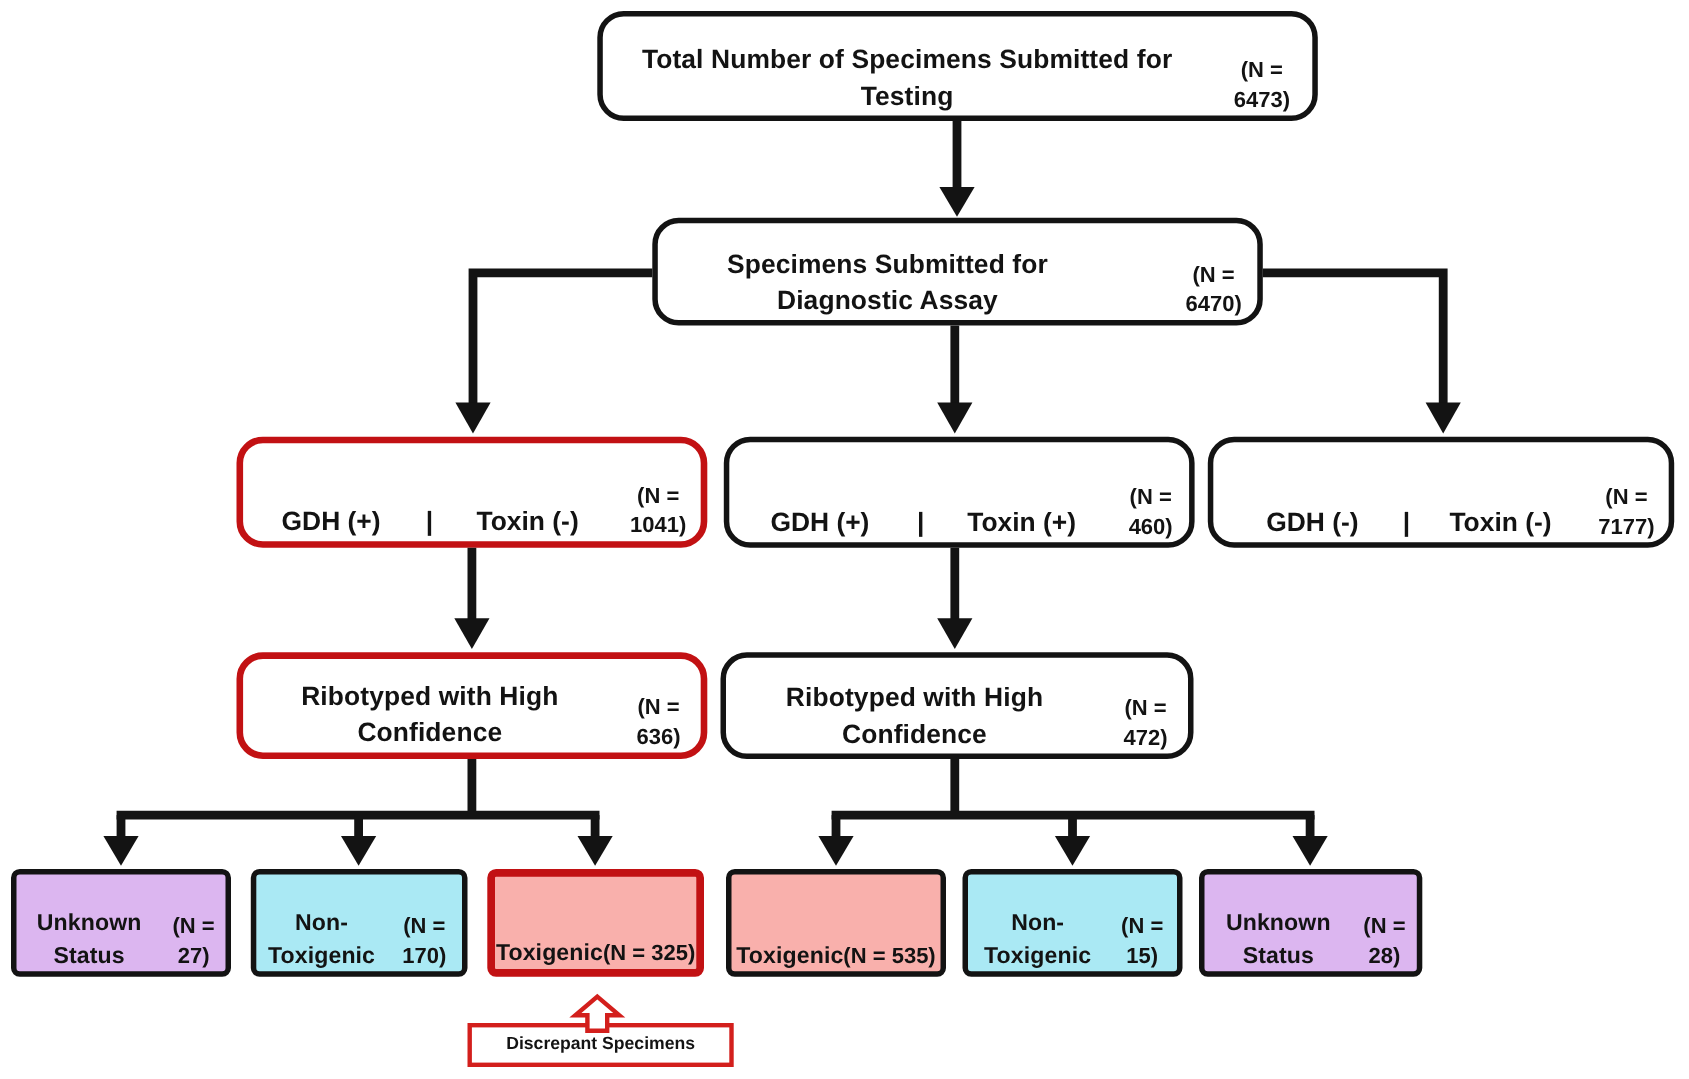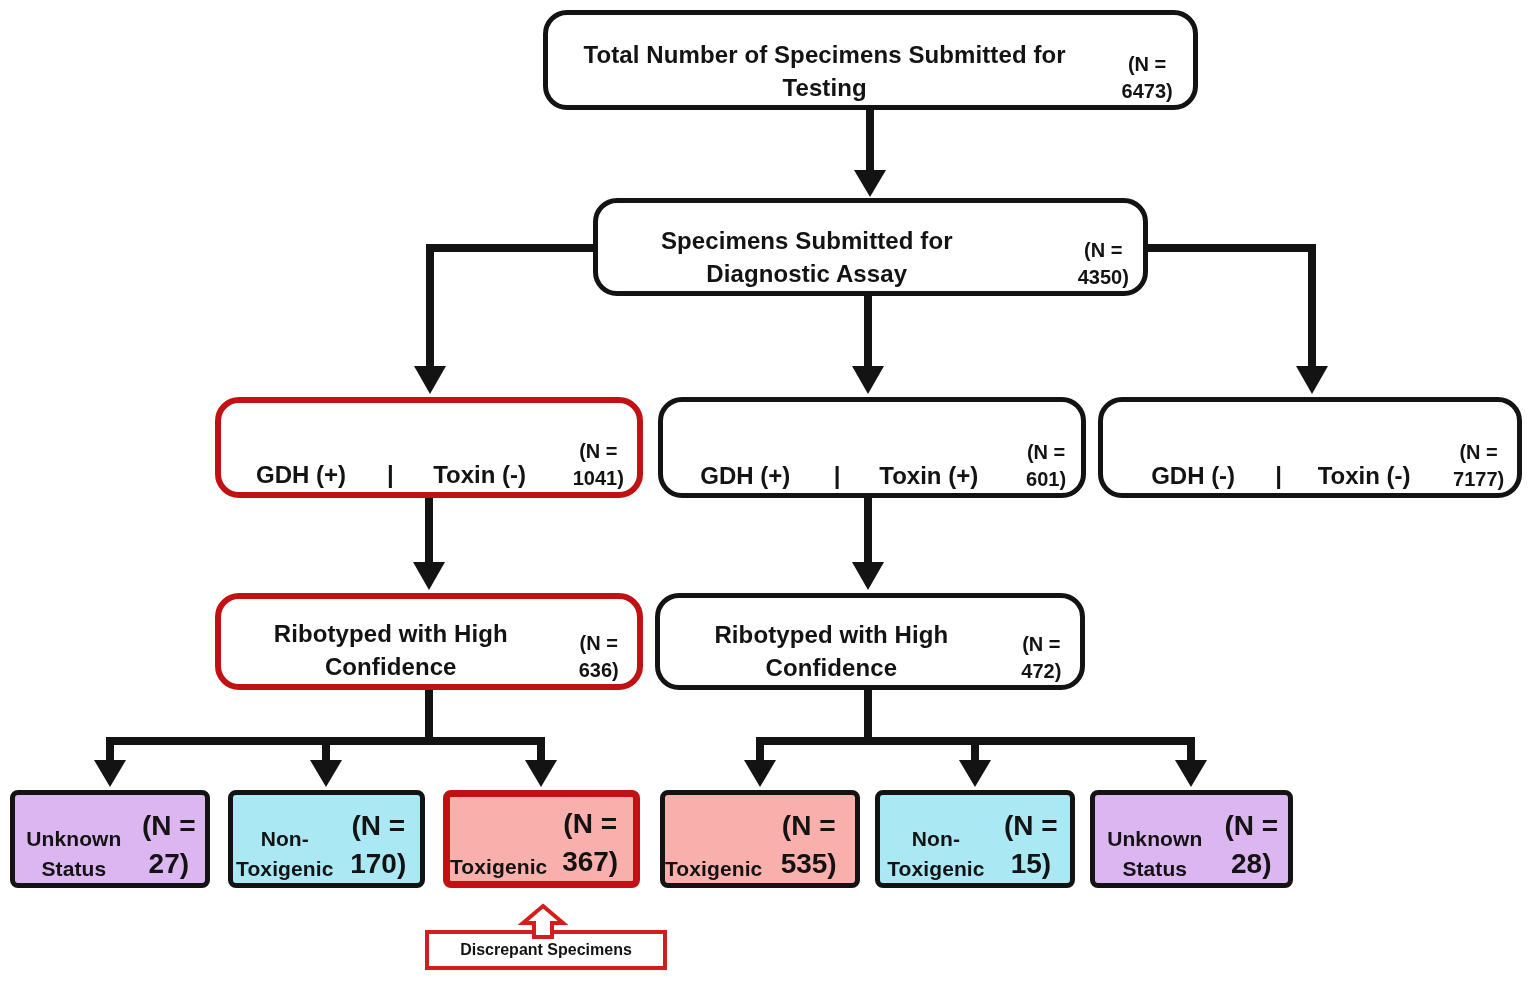--- a/index.html
+++ b/index.html
@@ -32,21 +32,21 @@
     align-items:flex-end;
     justify-content:center;
     text-align:center;
     z-index:2;
   }
   .node .title{font-size:24px;line-height:1.4;letter-spacing:.1px;}
   .node .count{font-size:20px;line-height:1.35;}
   .node.red-border{border:6px solid var(--red);}
   .node.small{border-radius:8px;}
   .node.small .title{font-size:21px;}
-  .node.small .count{font-size:28px;}
+  .node.small .count{font-size:20px;}
   .node.purple{background:var(--purple);}
   .node.cyan{background:var(--cyan);}
   .node.pink{background:var(--pink);}
   .node.pink.red-border{border-width:7px;}
   .split-line{
     width:100%;
     display:grid;
     grid-template-columns:1fr auto 1fr;
     align-items:center;
     font-size:24px;
@@ -79,39 +79,39 @@
 
 <div id="stage">
 
   <div class="node" style="left:543px;top:10px;width:655px;height:100px;">
     <div class="title">Total Number of Specimens Submitted for Testing</div>
     <div class="count">(N = 6473)</div>
   </div>
 
   <div class="node" style="left:593px;top:198px;width:555px;height:98px;gap:48px;">
     <div class="title">Specimens Submitted for Diagnostic Assay</div>
-    <div class="count">(N = 4350)</div>
+    <div class="count">(N = 6470)</div>
   </div>
 
   <div class="node red-border" style="left:215px;top:397px;width:428px;height:101px;">
     <div class="split-line">
       <span class="cell">GDH (+)</span>
       <span class="divider">|</span>
       <span class="cell">Toxin (-)</span>
     </div>
     <div class="count">(N = 1041)</div>
   </div>
 
   <div class="node" style="left:658px;top:397px;width:428px;height:101px;">
     <div class="split-line">
       <span class="cell">GDH (+)</span>
       <span class="divider">|</span>
       <span class="cell">Toxin (+)</span>
     </div>
-    <div class="count">(N = 601)</div>
+    <div class="count">(N = 460)</div>
   </div>
 
   <div class="node" style="left:1098px;top:397px;width:424px;height:101px;padding-left:14px;">
     <div class="split-line">
       <span class="cell">GDH (-)</span>
       <span class="divider">|</span>
       <span class="cell">Toxin (-)</span>
     </div>
     <div class="count">(N = 7177)</div>
   </div>
@@ -131,21 +131,21 @@
     <div class="count">(N = 27)</div>
   </div>
 
   <div class="node small cyan" style="left:228px;top:790px;width:197px;height:98px;">
     <div class="title">Non-Toxigenic</div>
     <div class="count">(N = 170)</div>
   </div>
 
   <div class="node small pink red-border" style="left:443px;top:790px;width:197px;height:98px;">
     <div class="title">Toxigenic</div>
-    <div class="count">(N = 367)</div>
+    <div class="count">(N = 325)</div>
   </div>
 
   <div class="node small pink" style="left:660px;top:790px;width:200px;height:98px;">
     <div class="title">Toxigenic</div>
     <div class="count">(N = 535)</div>
   </div>
 
   <div class="node small cyan" style="left:875px;top:790px;width:200px;height:98px;">
     <div class="title">Non-Toxigenic</div>
     <div class="count">(N = 15)</div>

